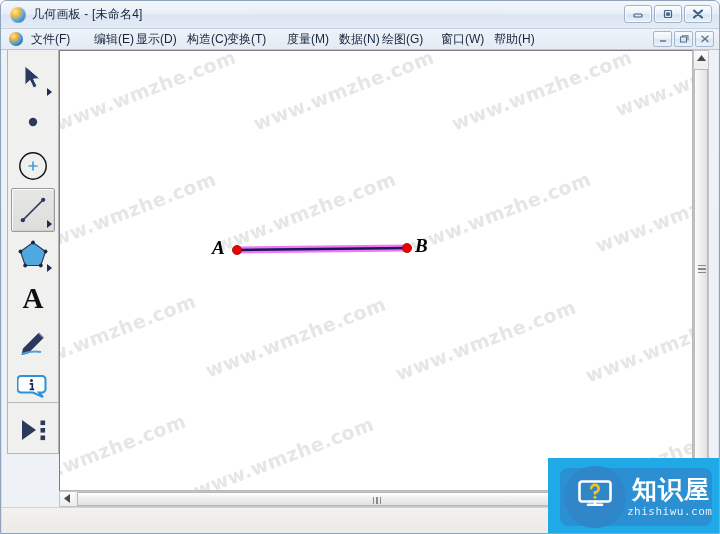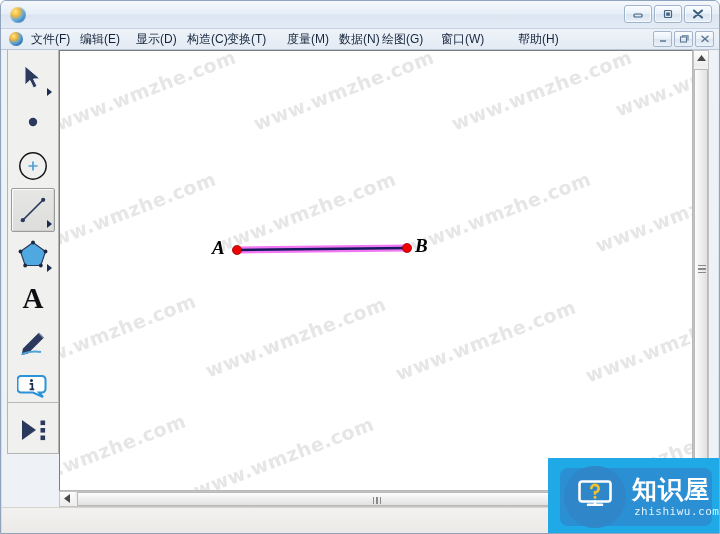--- a/index.html
+++ b/index.html
@@ -249,35 +249,36 @@
     position: absolute;
     left: 72px; top: 5px;
     font-family: "DejaVu Sans", sans-serif;
     font-size: 25px; font-weight: bold;
     color: #ffffff;
     letter-spacing: 1px;
     white-space: nowrap;
   }
   #logo-en {
     position: absolute;
-    left: 74px; top: 37px;
+    left: 67px; top: 37px;
     font-family: "DejaVu Sans Mono", monospace;
     font-size: 11px;
     color: #dff0fb;
     letter-spacing: .5px;
     white-space: nowrap;
   }
 </style>
 </head>
 <body>
 
 <div id="app-window">
 
   <div id="title-bar">
     <div id="app-icon"></div>
+    <div id="title-text">几何画板 - [未命名4]</div>
 
     <div class="win-btn" id="btn-minimize">
       <svg width="12" height="10" viewBox="0 0 12 10">
         <rect x="2" y="5" width="8" height="3" fill="none" stroke="#45627f" stroke-width="1.2" rx="1"></rect>
       </svg>
     </div>
     <div class="win-btn" id="btn-maximize">
       <svg width="12" height="10" viewBox="0 0 12 10">
         <rect x="2.5" y="1.5" width="7" height="7" fill="none" stroke="#45627f" stroke-width="1.2" rx="1"></rect>
         <rect x="4.2" y="3.4" width="3.6" height="3.4" fill="#45627f"></rect>
@@ -287,29 +288,29 @@
       <svg width="14" height="11" viewBox="0 0 14 11">
         <path d="M3 2 L11 9 M11 2 L3 9" stroke="#3d5d7d" stroke-width="2.1" fill="none" stroke-linecap="round"></path>
       </svg>
     </div>
   </div>
 
   <div id="menu-bar">
     <div id="mdi-icon"></div>
 
     <div class="menu-item" style="left:28px">文件(F)</div>
-    <div class="menu-item" style="left:77px">编辑(E)</div>
+    <div class="menu-item" style="left:91px">编辑(E)</div>
     <div class="menu-item" style="left:133px">显示(D)</div>
     <div class="menu-item" style="left:184px">构造(C)</div>
     <div class="menu-item" style="left:224px">变换(T)</div>
     <div class="menu-item" style="left:284px">度量(M)</div>
     <div class="menu-item" style="left:336px">数据(N)</div>
     <div class="menu-item" style="left:379px">绘图(G)</div>
     <div class="menu-item" style="left:438px">窗口(W)</div>
-    <div class="menu-item" style="left:515px">帮助(H)</div>
+    <div class="menu-item" style="left:491px">帮助(H)</div>
   </div>
 
   <div class="mdi-btn" id="mdi-min">
     <svg width="10" height="8" viewBox="0 0 10 8">
         <path d="M2 6 H8" stroke="#5d7791" stroke-width="1.3"></path>
       </svg>
   </div>
   <div class="mdi-btn" id="mdi-res">
     <svg width="10" height="9" viewBox="0 0 10 9">
       <rect x="1.5" y="2.5" width="6" height="5" fill="none" stroke="#5d7791" stroke-width="1.1"></rect>

